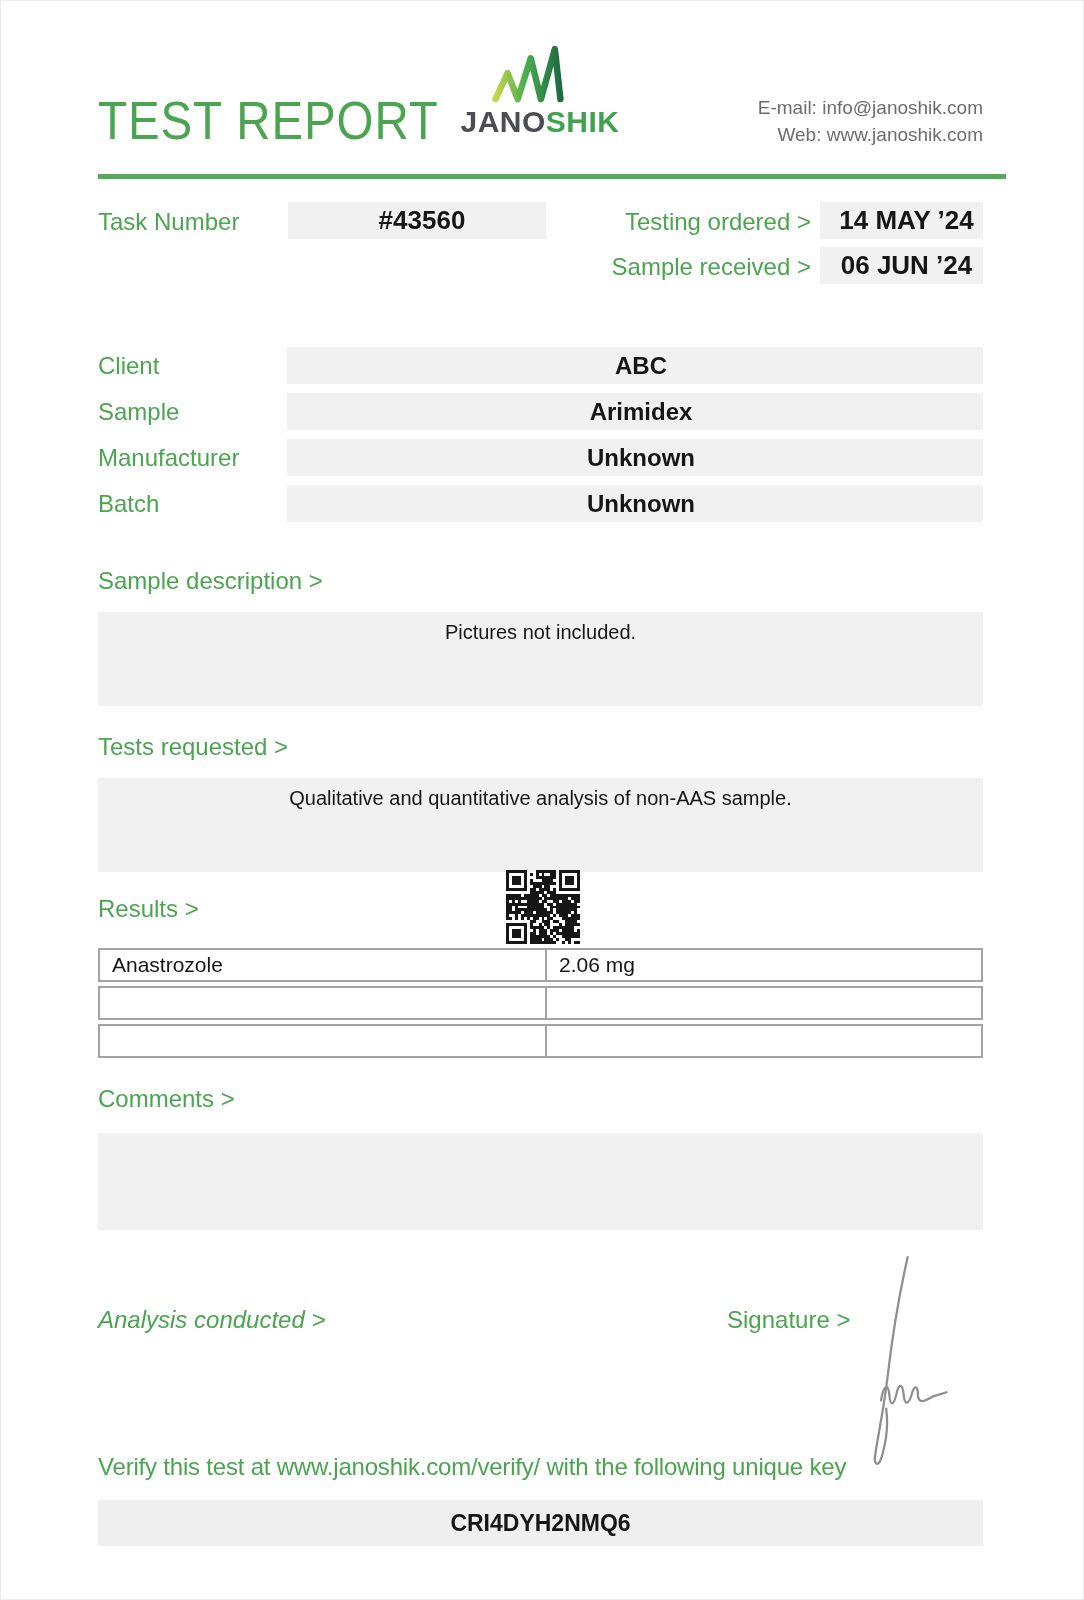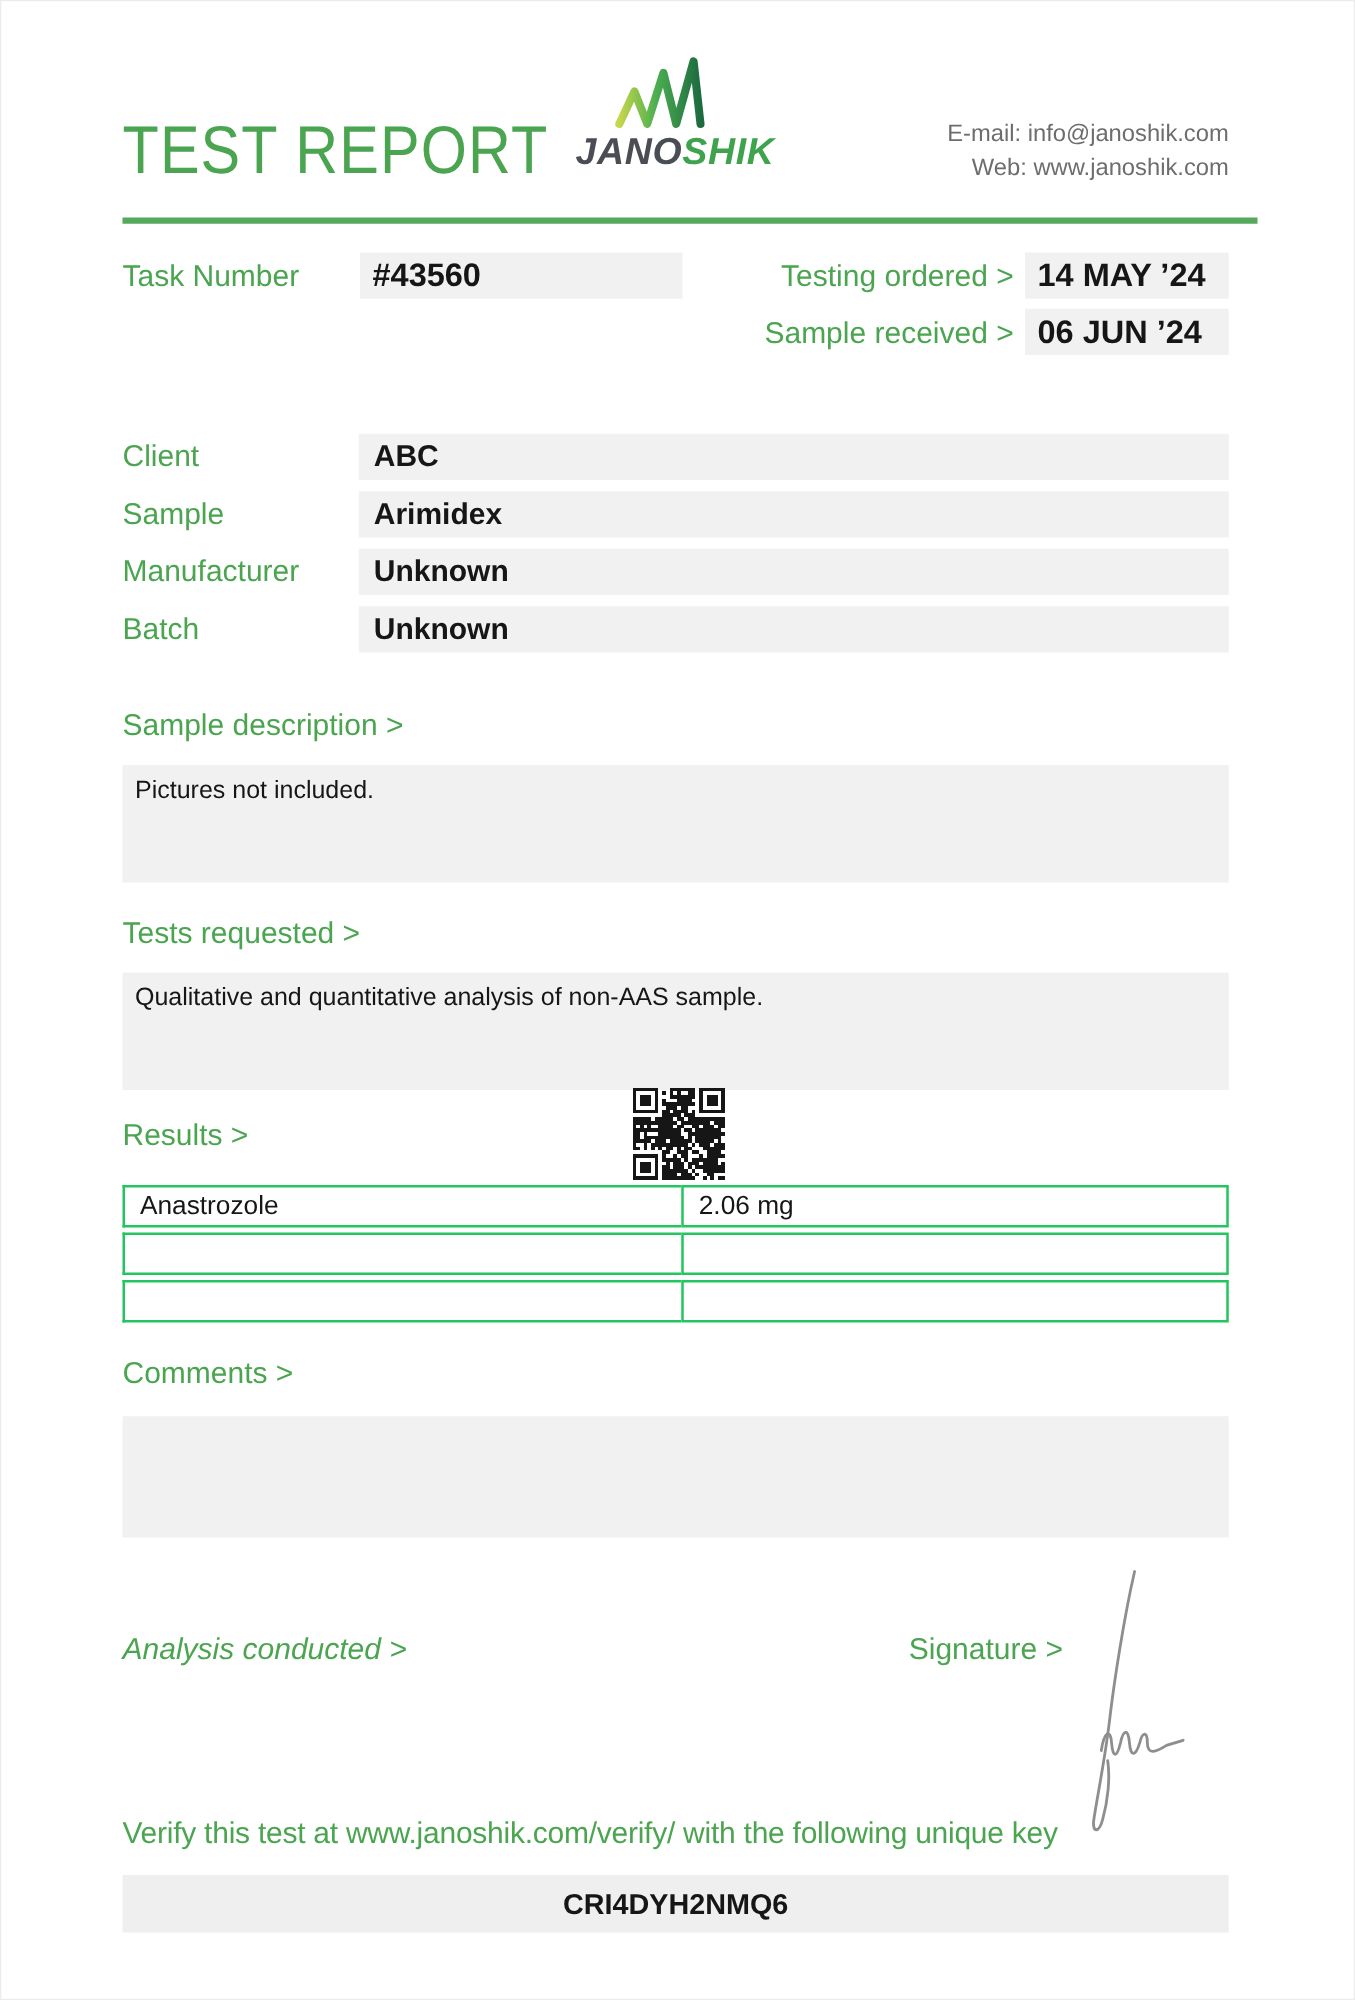--- a/index.html
+++ b/index.html
@@ -13,27 +13,27 @@
   .content { position: absolute; left: 97px; top: 0; width: 885px; height: 100%; }
   .abs { position: absolute; }
 
   .title {
     left: 0; top: 88px; font-size: 54px; font-weight: 400; letter-spacing: 1px;
     color: #4ba550; white-space: nowrap;
     transform: scaleX(.88); transform-origin: 0 50%;
   }
   .logo { left: 352px; top: 44px; width: 180px; text-align: center; }
   .logo-icon { width: 102px; height: 60px; display: block; margin: 0 auto; }
-  .logo-text { font-size: 30px; font-weight: 700; letter-spacing: .5px; color: #4a4e54; white-space: nowrap; font-style: italic; }
+  .logo-text { font-size: 30px; font-weight: 700; letter-spacing: .5px; color: #4a4e54; white-space: nowrap; }
   .logo-text .shik { color: #3fa34d; }
   .contact { right: 0; top: 93px; text-align: right; color: #6d6d6d; font-size: 19px; line-height: 27px; white-space: nowrap; }
   .rule { left: 0; top: 173px; width: 908px; height: 5px; background: #55a85c; }
 
   .label, .heading { font-size: 24px; color: #4ba550; white-space: nowrap; }
-  .field { background: #f1f1f1; color: #161616; }
+  .field { background: #f1f1f1; color: #161616; text-align: center; }
   .val { font-weight: 600; font-size: 26px; white-space: nowrap; }
 
   .task-label { left: 0; top: 207px; }
   .task-box { left: 190px; top: 201px; width: 258px; height: 37px; line-height: 37px; padding-left: 10px; }
   .to-label { right: 172px; top: 207px; }
   .to-box { right: 0; top: 201px; width: 163px; height: 37px; line-height: 37px; padding-left: 10px; }
   .sr-label { right: 172px; top: 252px; }
   .sr-box { right: 0; top: 246px; width: 163px; height: 37px; line-height: 37px; padding-left: 10px; margin-left: 16px; }
 
   .irow-label { left: 0; }
@@ -42,21 +42,21 @@
   .body-box { left: 0; width: 885px; height: 94px; font-size: 20px; color: #161616; padding: 9px 10px; }
   .desc-heading { left: 0; top: 566px; }
   .desc-box { top: 611px; }
   .tests-heading { left: 0; top: 732px; }
   .tests-box { top: 777px; }
 
   .results-heading { left: 0; top: 894px; }
   .qr { left: 408px; top: 869px; width: 74px; height: 74px; }
   .rtable { left: 0; top: 947px; width: 885px; }
   .rrow { display: flex; margin-bottom: 4px; }
-  .rcell { border: 2px solid #22c55e; height: 34px; line-height: 30px; background: #fff; font-size: 21px; color: #161616; }
+  .rcell { border: 2px solid #a3a3a3; height: 34px; line-height: 30px; background: #fff; font-size: 21px; color: #161616; }
   .rcell.l { width: 447px; border-right: none; padding-left: 12px; }
   .rcell.r { flex: 1; padding-left: 12px; }
 
   .comments-heading { left: 0; top: 1084px; }
   .comments-box { top: 1132px; height: 97px; }
 
   .analysis-label { left: 0; top: 1305px; font-style: italic; }
   .analysis-box { left: 233px; top: 1299px; width: 198px; height: 39px; line-height: 39px; text-align: center; }
   .sig-label { left: 629px; top: 1305px; }
   .sig-svg { left: 745px; top: 1246px; width: 115px; height: 225px; }

